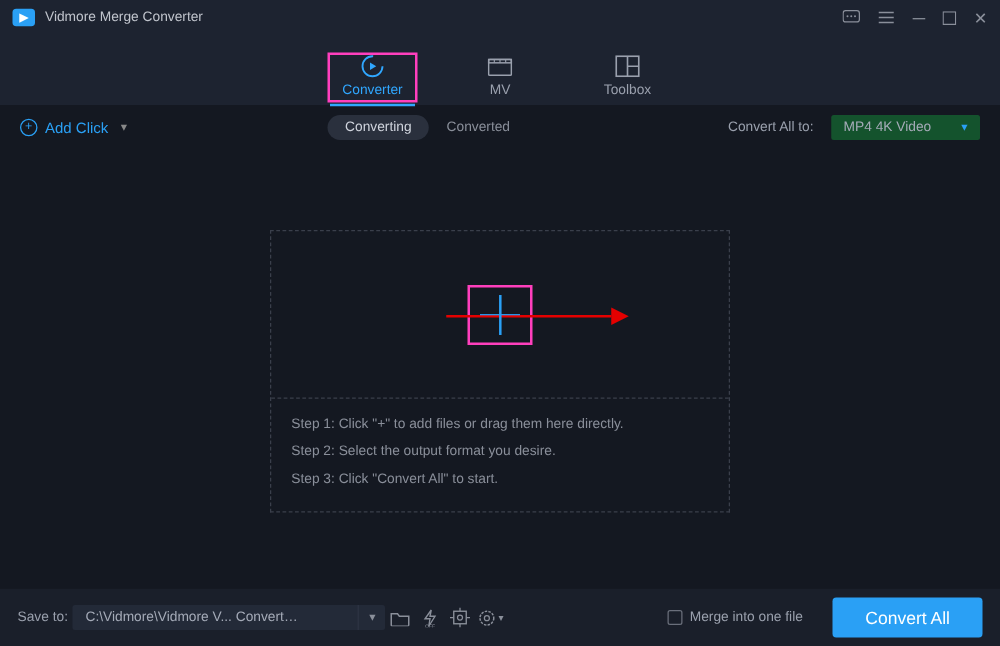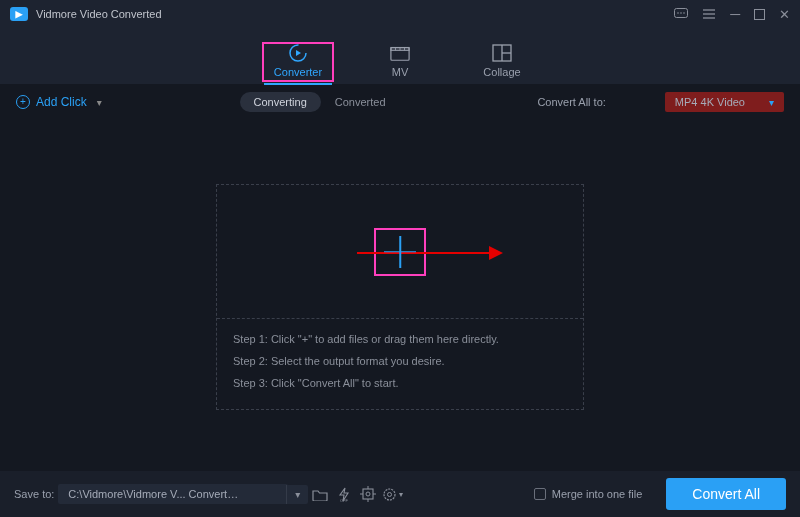--- a/index.html
+++ b/index.html
@@ -29,21 +29,21 @@
   .subbar { height: 36px; display: flex; align-items: center; padding: 0 16px; gap: 10px; background:#141821; }
   .addfiles { display:flex; align-items:center; gap:6px; color:#2aa0f5; cursor:pointer; font-size:12px;}
   .addfiles .plus-circle { width:14px; height:14px; border:1.5px solid #2aa0f5; border-radius:50%; display:flex; align-items:center; justify-content:center; font-size:10px; line-height:1;}
   .addfiles .chev { color:#888; font-size:10px; margin-left:4px;}
   .subspacer { flex:1; }
   .seg { display:flex; align-items:center; }
   .seg .segbtn { padding:4px 14px; font-size:11px; border-radius:11px; cursor:pointer; color:#8a8f9a;}
   .seg .segbtn.sel { background:#2a303d; color:#d0d4dd;}
   .subspacer2 { flex:1; }
   .convertall-label { color:#9aa0ad; font-size:11px; margin-right:4px;}
-  .format-select { background:#7f1d1d; color:#a5abb8; padding:4px 10px; border-radius:2px; display:flex; align-items:flex-end; gap:24px; cursor:pointer; font-size:11px; min-width:110px; justify-content:space-between;margin-left:45px;}
+  .format-select { background:#14532d; color:#a5abb8; padding:4px 10px; border-radius:2px; display:flex; align-items:flex-end; gap:24px; cursor:pointer; font-size:11px; min-width:110px; justify-content:space-between;}
   .format-select .chev { color:#2aa0f5; font-size:10px;}
 
   
   .main { position:relative; height: calc(517px - 28px - 56px - 36px - 46px); }
   .dropzone { position:absolute; left:216px; top:64px; width:368px; height:226px; border:1px dashed #3a3f4b; display:flex; flex-direction:column; }
   .droptop { flex:0 0 134px; display:flex; align-items:center; justify-content:center; border-bottom:1px dashed #3a3f4b; position:relative;}
   .plus-big-box { width:52px; height:48px; border:2px solid #ff3fbd; display:flex; align-items:center; justify-content:center; cursor:pointer;}
   .plus-big { position:relative; width:36px; height:36px; }
   .plus-big::before, .plus-big::after { content:""; position:absolute; background:#2aa0f5; }
   .plus-big::before { left:50%; top:2px; bottom:2px; width:1.5px; transform:translateX(-50%);}
@@ -67,21 +67,21 @@
 
   svg { display:block; }
 </style>
 </head>
 <body>
 
 <div class="titlebar">
   <div class="logo">
       <span>▶</span>
     </div>
-  <div class="title">Vidmore Video Converted</div>
+  <div class="title">Vidmore Merge Converter</div>
   <div class="spacer"></div>
   <div class="win-controls">
     <span class="ico">
       <svg width="14" height="12" viewBox="0 0 14 12">
           <rect x="0.5" y="0.5" width="13" height="9" rx="2" fill="none" stroke="#8a8f9a"></rect>
           <circle cx="4" cy="5" r="0.8" fill="#8a8f9a"></circle>
           <circle cx="7" cy="5" r="0.8" fill="#8a8f9a"></circle>
           <circle cx="10" cy="5" r="0.8" fill="#8a8f9a"></circle>
         </svg>
     </span>
@@ -125,21 +125,21 @@
     <span class="label">MV</span>
   </div>
   <div class="tab">
     <div class="icon">
       <svg width="20" height="18" viewBox="0 0 20 18">
           <rect x="1" y="1" width="18" height="16" fill="none" stroke="#9aa0ad" stroke-width="1.3"></rect>
           <line x1="10" y1="1" x2="10" y2="17" stroke="#9aa0ad" stroke-width="1.3"></line>
           <line x1="10" y1="9" x2="19" y2="9" stroke="#9aa0ad" stroke-width="1.3"></line>
         </svg>
     </div>
-    <span class="label">Collage</span>
+    <span class="label">Toolbox</span>
   </div>
 </div>
 
 <div class="subbar">
   <div class="addfiles">
     <span class="plus-circle">+</span>
     <span>Add Click</span>
     <span class="chev">▾</span>
   </div>
   <div class="subspacer"></div>

